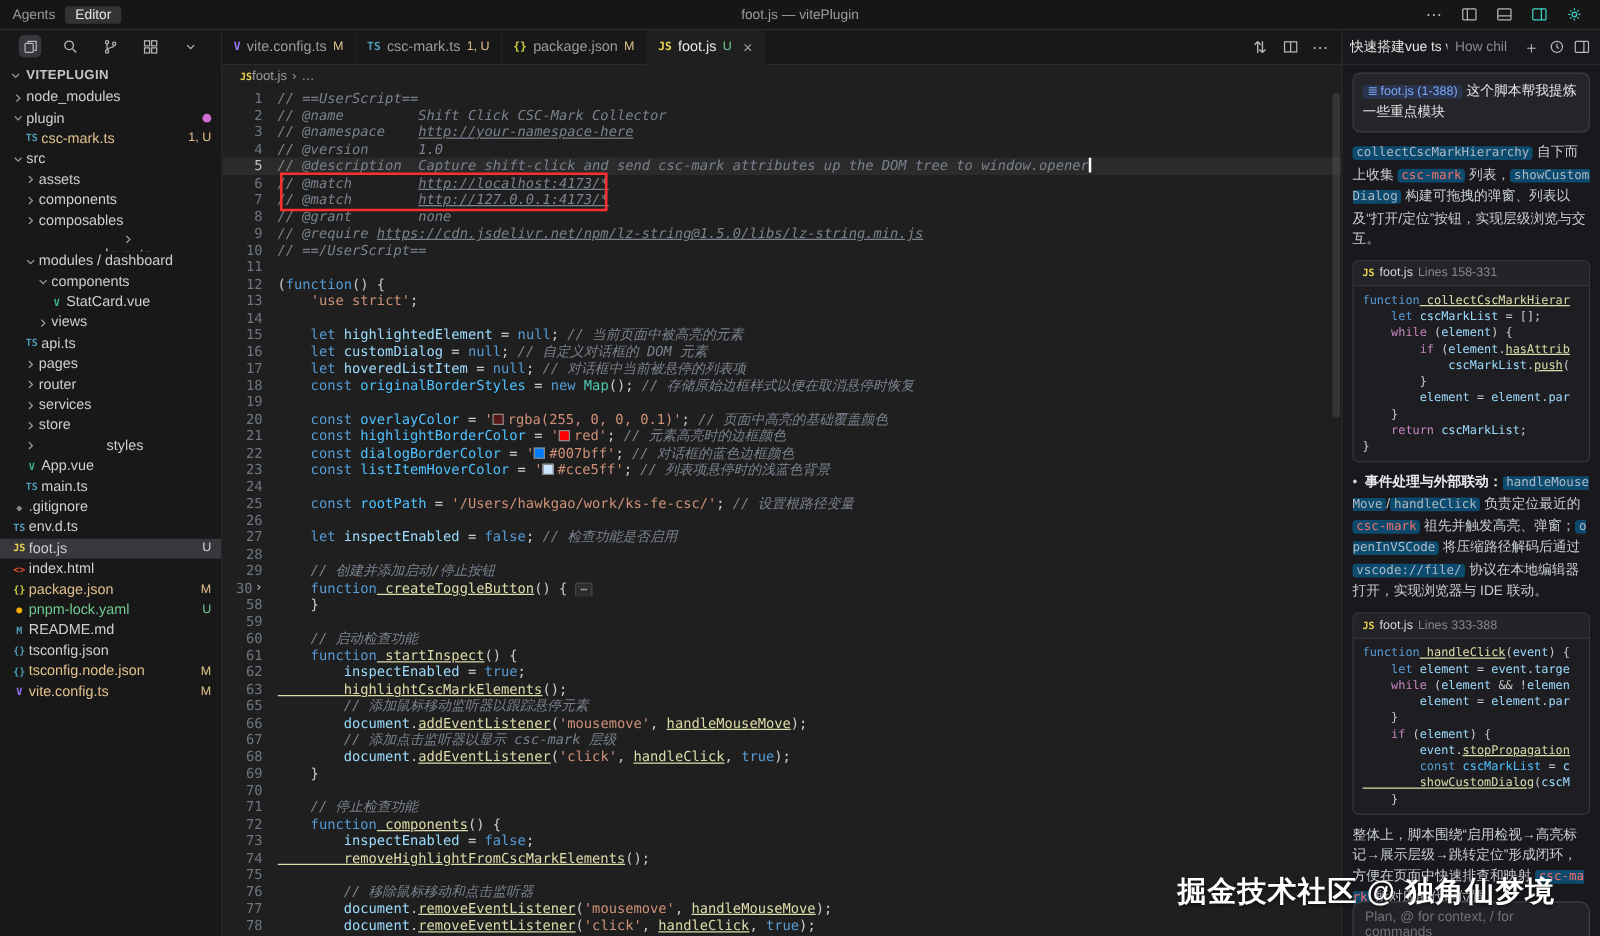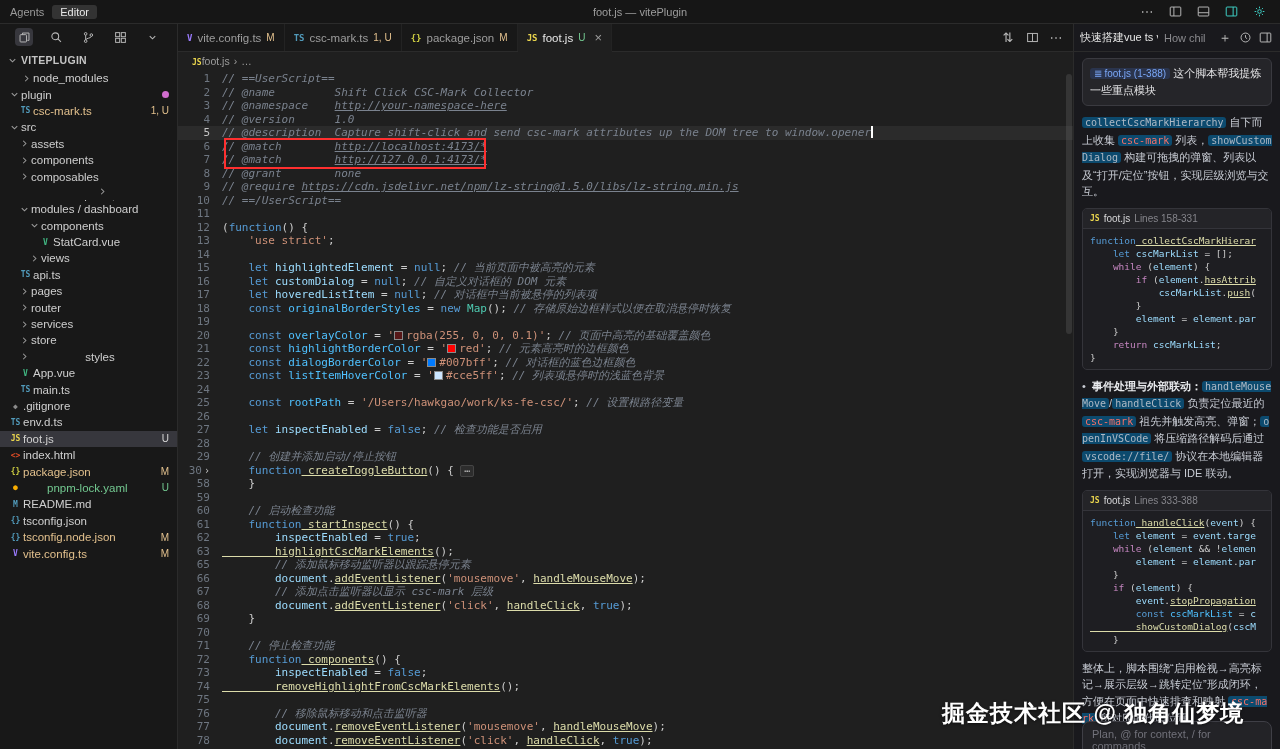--- a/index.html
+++ b/index.html
@@ -203,21 +203,21 @@
       </div>
     <div id="sb-header">
       <span class="tchev exp" id="section-chevron">
           <svg viewBox="0 0 16 16" width="11" height="11" fill="none" stroke="currentColor" stroke-width="1.5">
             <path d="M4 6l4 4 4-4"></path>
           </svg>
         </span>
       <span>VITEPLUGIN</span>
     </div>
     <div id="file-tree">
-        <div class="trow" style="padding-left: 20px;">
+        <div class="trow" style="padding-left: 8px;">
           <span class="tchev">
             <svg viewBox="0 0 16 16" width="11" height="11" fill="none" stroke="currentColor" stroke-width="1.5">
               <path d="M4 6l4 4 4-4"></path>
             </svg>
           </span>
           <span class="tlab">node_modules</span>
         </div>
         <div class="trow" style="padding-left: 8px;">
           <span class="tchev exp">
             <svg viewBox="0 0 16 16" width="11" height="11" fill="none" stroke="currentColor" stroke-width="1.5">
@@ -369,21 +369,21 @@
           <span class="ficn" style="color: rgb(228, 77, 38);">&lt;&gt;</span>
           <span class="tlab">index.html</span>
         </div>
         <div class="trow" style="padding-left: 8px;">
           <span class="ficn" style="color: rgb(203, 203, 65);">{}</span>
           <span class="tlab" style="color: rgb(226, 192, 141);">package.json</span>
           <span class="tbadge" style="color: rgb(226, 192, 141);">M</span>
         </div>
         <div class="trow" style="padding-left: 8px;">
           <span class="ficn" style="color: rgb(249, 173, 0);">●</span>
-          <span class="tlab" style="color: rgb(115, 201, 145); margin-left: 24px;">pnpm-lock.yaml</span>
+          <span class="tlab" style="color: rgb(115, 201, 145);">pnpm-lock.yaml</span>
           <span class="tbadge" style="color: rgb(115, 201, 145);">U</span>
         </div>
         <div class="trow" style="padding-left: 8px;">
           <span class="ficn" style="color: rgb(81, 154, 186);">M</span>
           <span class="tlab">README.md</span>
         </div>
         <div class="trow" style="padding-left: 8px;">
           <span class="ficn" style="color: rgb(81, 154, 186);">{}</span>
           <span class="tlab">tsconfig.json</span>
         </div>

